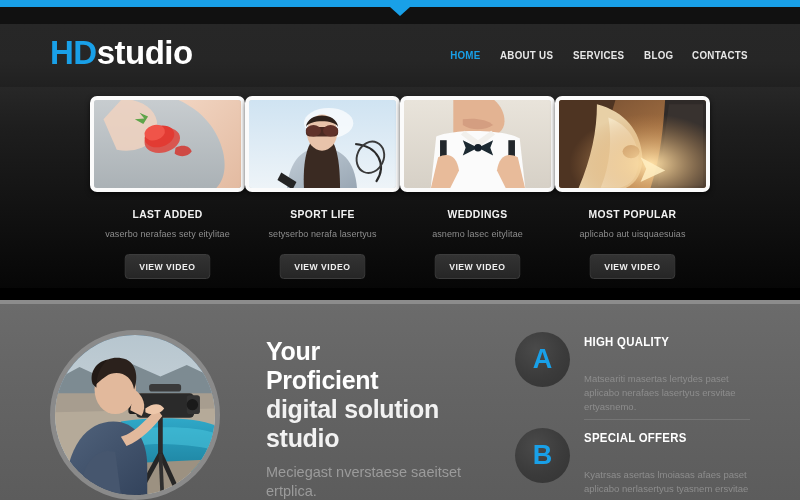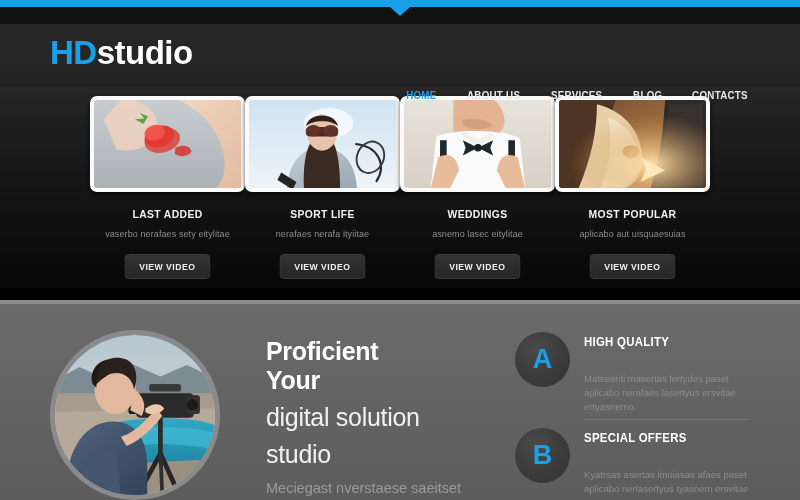--- a/index.html
+++ b/index.html
@@ -67,22 +67,21 @@
   }
   .logo .hd { color: #19a0e8; }
   .logo .studio { color: #ffffff; }
 
   .nav {
     position: absolute;
     right: 0;
     top: 25px;
     display: flex;
     align-items: center;
-    gap: 27px;
-    margin-top: 40px;
+    gap: 16px;
   }
   .nav-item {
     font-size: 10.5px;
     font-weight: bold;
     letter-spacing: 0.3px;
     color: #e8e8e8;
     text-transform: uppercase;
     white-space: nowrap;
     cursor: pointer;
     font-stretch: condensed;
@@ -212,25 +211,24 @@
   }
   .h-line-bold {
     font-size: 25px;
     font-weight: bold;
     color: #ffffff;
     line-height: 1.16;
     letter-spacing: -0.3px;
   }
   .h-line-reg {
     font-size: 25px;
-    font-weight: normal;
+    font-weight: bold;
     color: #f2f2f2;
     line-height: 1.16;
     letter-spacing: -0.3px;
-    margin-top: 8px;
   }
   .h-sub {
     margin-top: 10px;
     font-size: 14.5px;
     color: #9b9b9b;
     line-height: 1.33;
   }
 
   
   .features {
@@ -353,21 +351,21 @@
             <path d="M60 30 C 62 14 92 14 94 30 C 90 22 64 22 60 30 Z" fill="#2e211b"></path>
             <rect x="60" y="30" width="34" height="10" rx="4" fill="#4a2a22"></rect>
             <ellipse cx="68" cy="34" rx="8" ry="6" fill="#60322a"></ellipse>
             <ellipse cx="86" cy="34" rx="8" ry="6" fill="#60322a"></ellipse>
             <path d="M112 48 C 136 50 146 70 134 88" stroke="#2a2a2a" stroke-width="2.2" fill="none"></path>
             <ellipse cx="128" cy="62" rx="14" ry="17" transform="rotate(24 128 62)" fill="none" stroke="#3a3a3a" stroke-width="2"></ellipse>
             <path d="M34 78 l 16 10 l -4 8 l -16 -10 z" fill="#242424"></path>
           </svg>
         </div>
         <div class="card-title">SPORT LIFE</div>
-        <div class="card-desc">nerafaes nerafa ityiitae</div>
+        <div class="card-desc">setyserbo nerafa lasertyus</div>
         <div class="card-btn">VIEW VIDEO</div>
       </div>
 
       <div class="card">
         <div class="card-thumb">
           <svg viewBox="0 0 155 96" preserveAspectRatio="xMidYMid slice">
             <defs>
               <linearGradient id="g3bg" x1="0" y1="0" x2="0" y2="1">
                 <stop offset="0%" stop-color="#e9e4db"></stop>
                   <stop offset="100%" stop-color="#d6d0c6"></stop>
@@ -472,22 +470,22 @@
             <path d="M42 54 C 40 28 60 20 76 26 C 88 32 88 48 84 58 C 82 42 66 36 54 44 C 48 48 44 52 42 54 Z" fill="#2b211c"></path>
             <path d="M40 52 C 36 40 44 28 56 26 C 48 34 44 42 44 56 Z" fill="#221a16"></path>
             <path d="M84 58 C 94 64 98 76 92 86 L 80 80 Z" fill="#e2b99c"></path>
             <path d="M70 108 C 86 104 102 84 108 78 L 114 86 C 106 96 92 112 76 118 Z" fill="#e2b99c"></path>
             <path d="M96 78 C 104 72 112 72 116 78 C 112 84 102 86 96 82 Z" fill="#edc7aa"></path>
           </svg>
         </div>
       </div>
 
       <div class="headline">
+        <div class="h-line-bold">Your</div>
         <div class="h-line-bold">Proficient</div>
-        <div class="h-line-bold">Your</div>
         <div class="h-line-reg">digital solution</div>
         <div class="h-line-reg">studio</div>
         <div class="h-sub">Meciegast nverstaese saeitset ertplica.</div>
       </div>
 
       <div class="features">
         <div class="feature">
           <div class="feature-badge">A</div>
           <div class="feature-body">
             <div class="feature-title">HIGH QUALITY</div>

